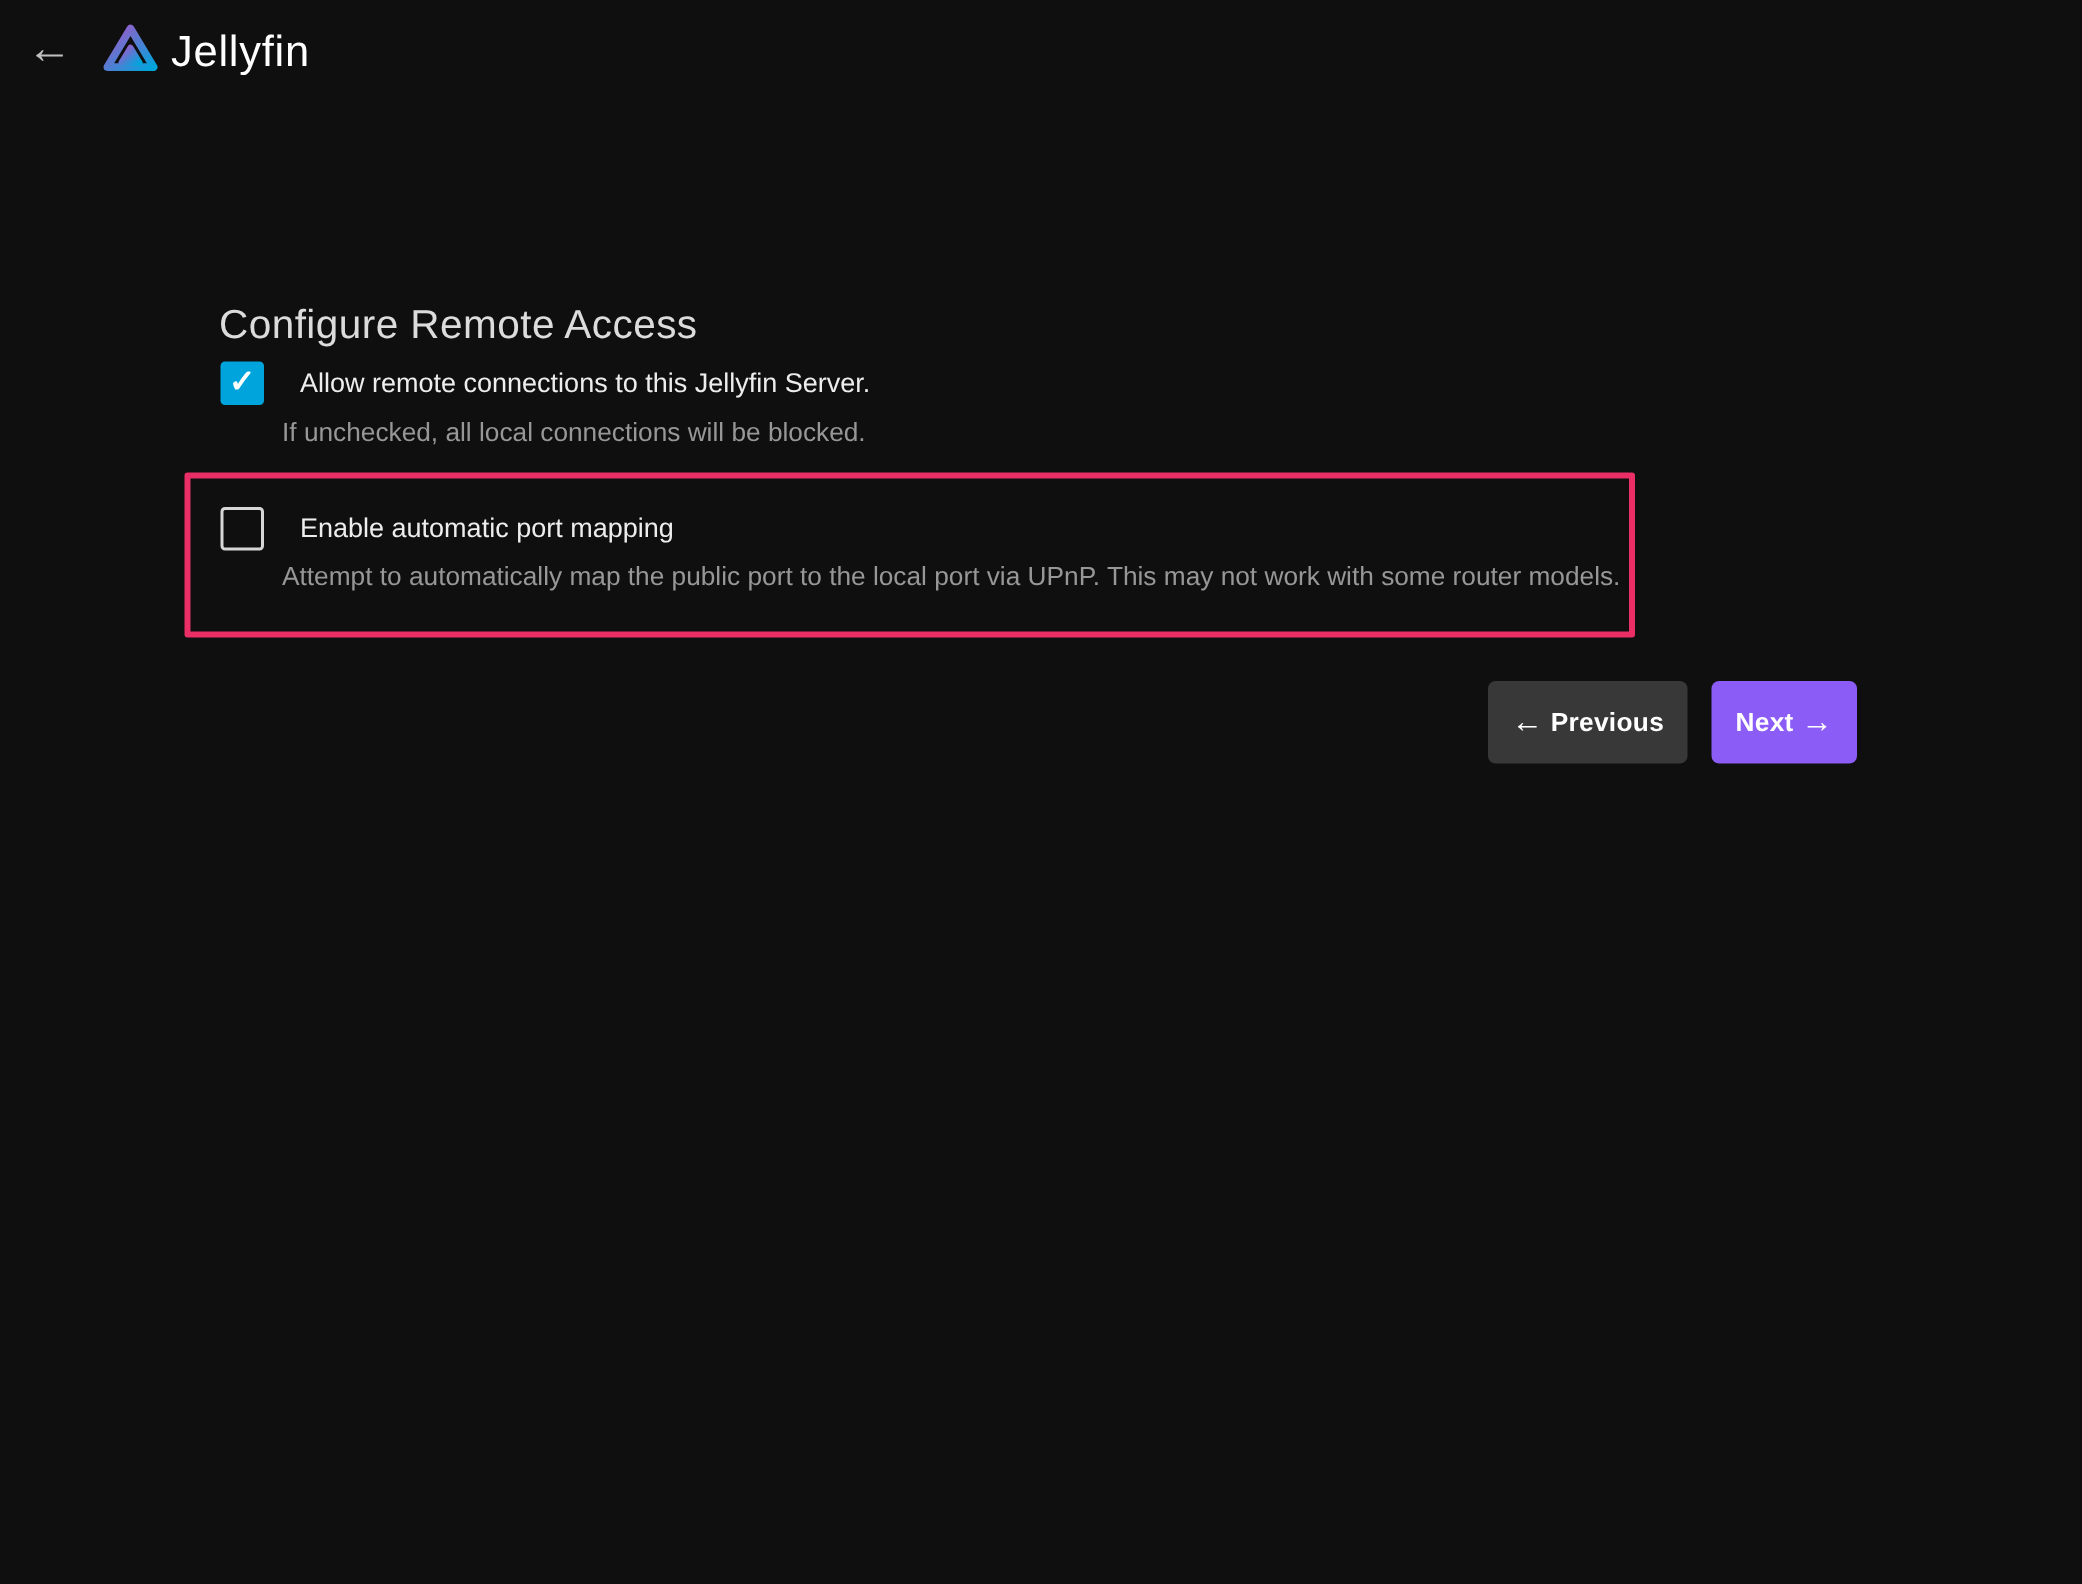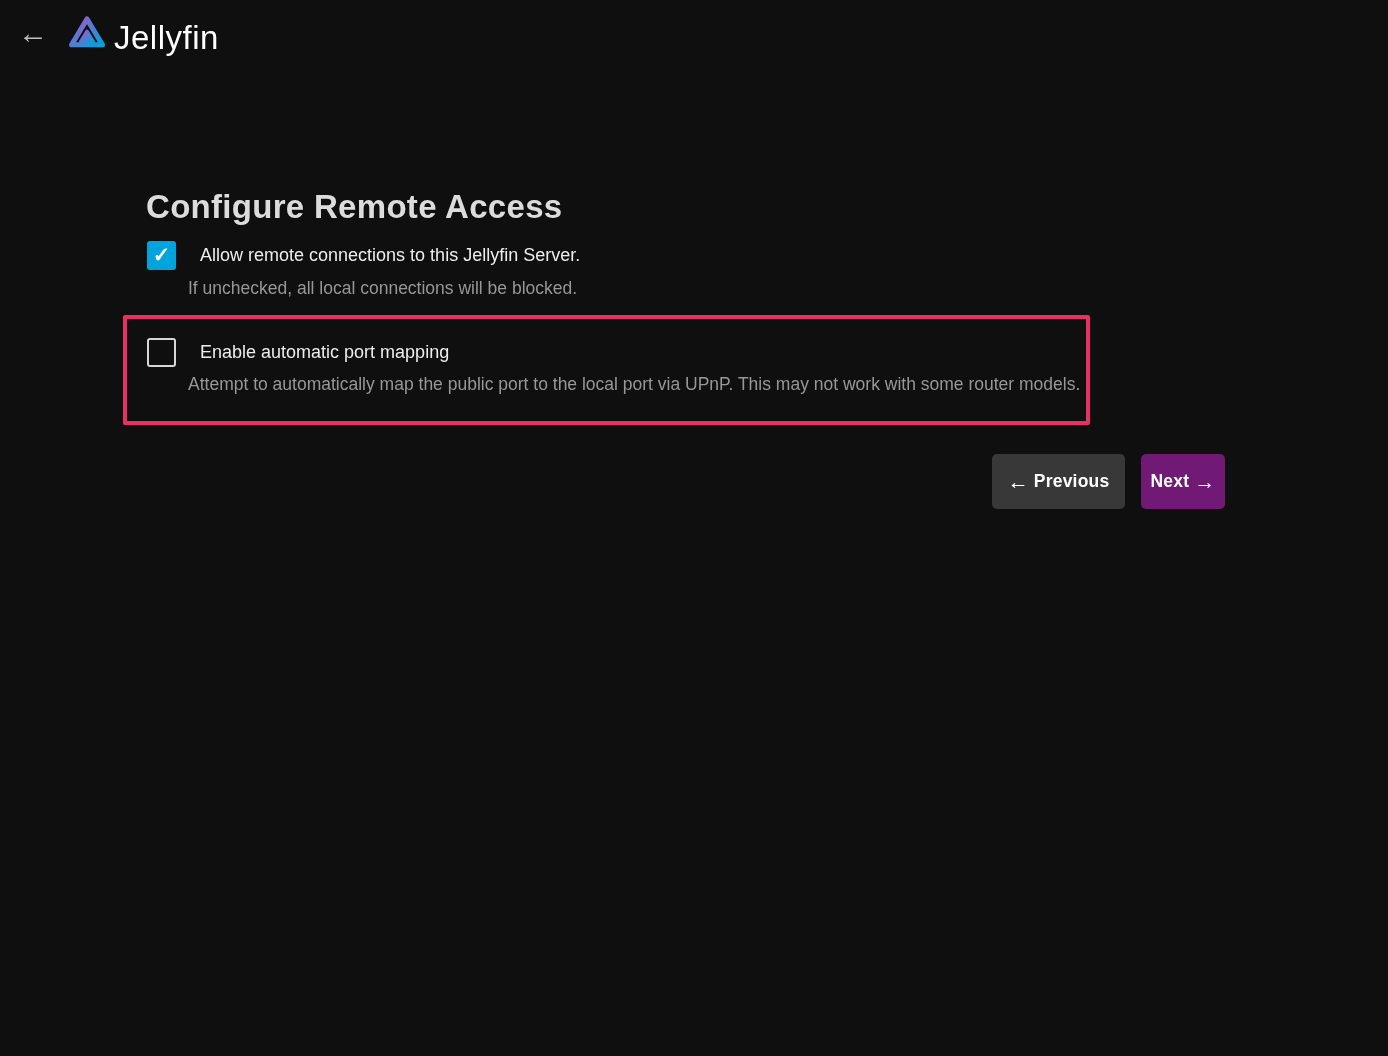--- a/index.html
+++ b/index.html
@@ -34,33 +34,33 @@
     position: absolute;
     left: 65px;
     top: 10px;
     width: 44px;
     height: 46px;
   }
   .brand {
     position: absolute;
     left: 114px;
     top: 19px;
-    font-size: 33px;
+    font-size: 29px;
     font-weight: 400;
     color: #ffffff;
     letter-spacing: 0.5px;
   }
 
   
   .page-title {
     position: absolute;
     left: 146px;
-    top: 166px;
-    font-size: 33px;
-    font-weight: 700;
+    top: 183px;
+    font-size: 27px;
+    font-weight: 400;
     color: #dcdcdc;
     letter-spacing: 0.3px;
   }
 
   .checkbox {
     position: absolute;
     width: 29px;
     height: 29px;
     box-sizing: border-box;
     border-radius: 3px;
@@ -142,22 +142,22 @@
     font-weight: 700;
     line-height: 1;
   }
   .btn-previous {
     left: 992px;
     width: 133px;
     background: #383838;
   }
   .btn-next {
     left: 1141px;
-    width: 84px;
-    background: #701a75;
+    width: 97px;
+    background: #8b5cf6;
   }
 </style>
 </head>
 <body>
 
 <div class="back-btn">
   <span>←</span>
 </div>
 
 <div class="logo">

